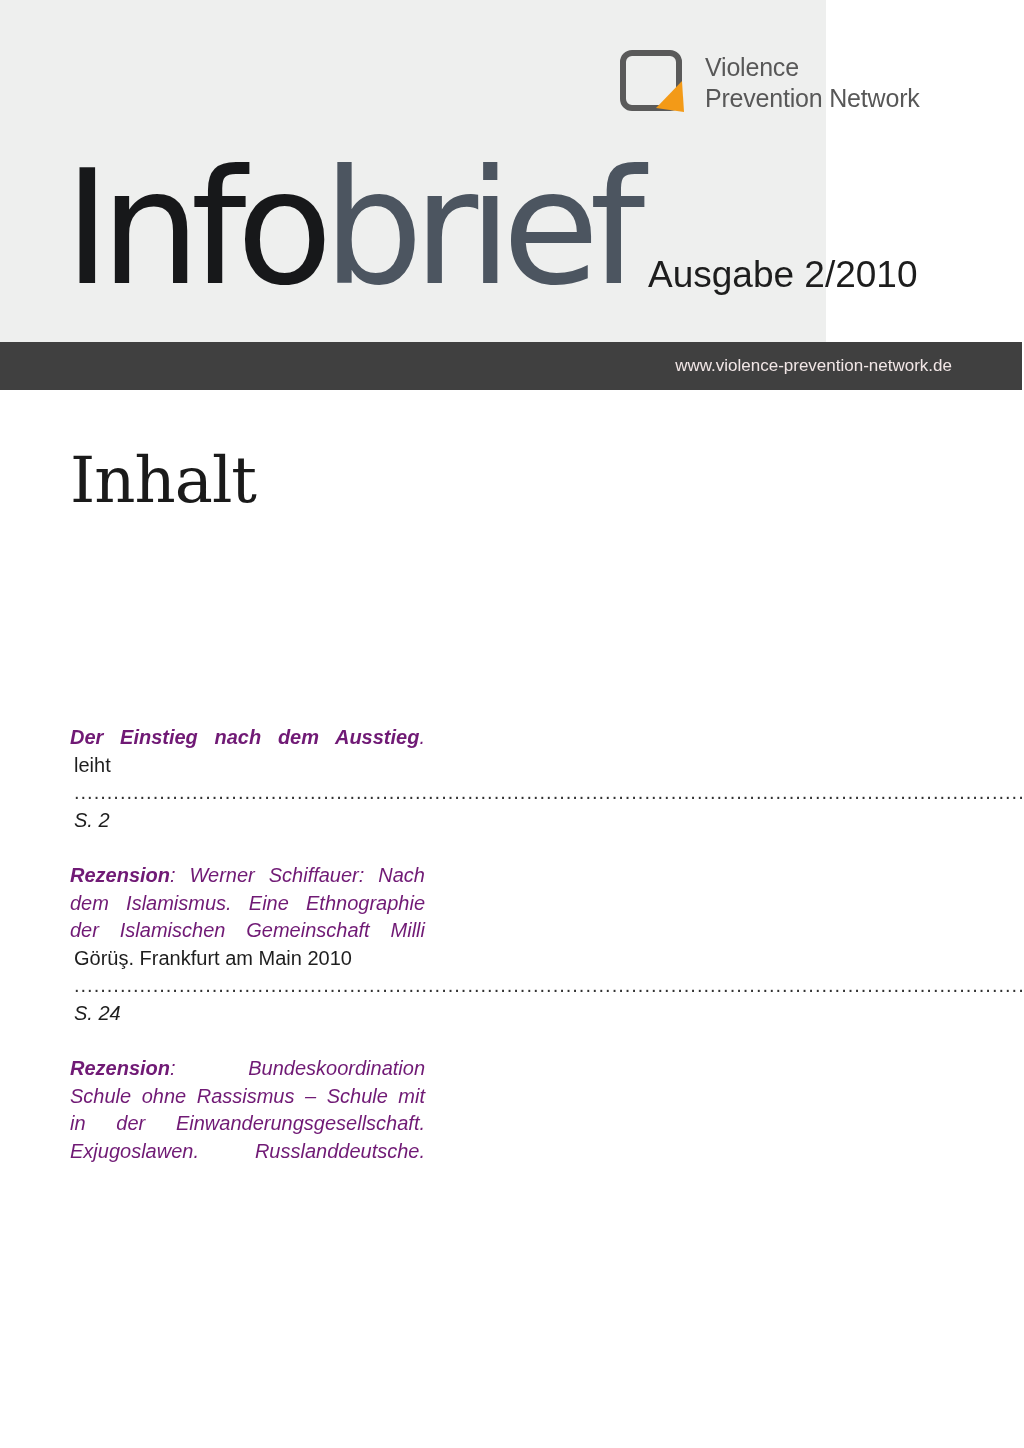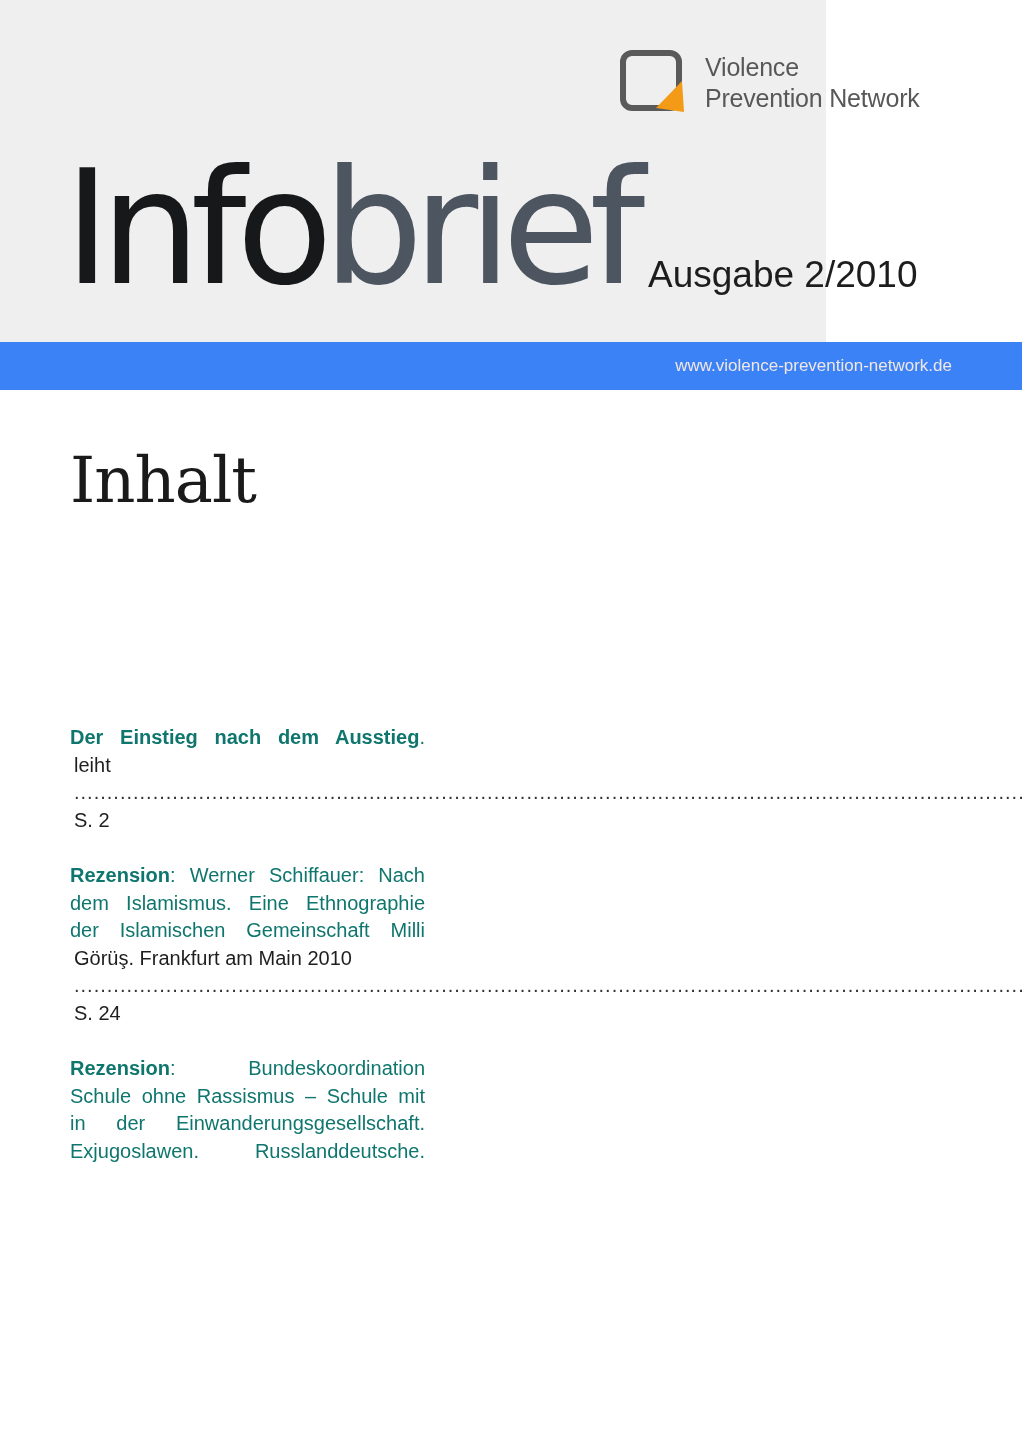--- a/index.html
+++ b/index.html
@@ -28,53 +28,53 @@
       white-space: nowrap; font-weight: normal;
     }
     .title .t1 { color: #17181a; }
     .title .t2 { color: #4c5560; }
     .issue {
       position: absolute; left: 648px; top: 253px;
       font-size: 37px; line-height: 44px; color: #1d1d1d; white-space: nowrap;
     }
     .band {
       position: absolute; left: 0; top: 342px; width: 1022px; height: 48px;
-      background: #3b82f6;
+      background: #404040;
     }
     .url {
       position: absolute; right: 70px; top: 12px;
       font-size: 17px; line-height: 24px; color: #f1e6e6; white-space: nowrap;
     }
     .toc-heading {
       position: absolute; left: 70px; top: 440px;
       font-family: "DejaVu Serif", serif; font-size: 64px; line-height: 80px;
       color: #1a1a1a; font-weight: normal; margin: 0; letter-spacing: -1px;
     }
     .toc {
       position: absolute; left: 70px; top: 724px; width: 760px;
     }
     .entry { margin-bottom: 28px; }
     .line {
-      font-size: 20px; line-height: 27.5px; color: #0f766e;
+      font-size: 20px; line-height: 27.5px; color: #701a75;
       width: 355px; text-align: justify; text-align-last: justify;
-      white-space: nowrap; display: block;
+      white-space: nowrap; display: block; font-style: italic;
     }
     .last {
       display: flex; align-items: baseline; width: 755px;
       font-size: 20px; line-height: 27.5px; color: #1e1e1e; flex-direction: column;
     }
     .last .txt { white-space: nowrap; }
     .last .dots {
       flex: 1; overflow: hidden; white-space: nowrap; margin: 0 4px;
       letter-spacing: 1px; color: #333;
     }
     .last .dots::before {
       content: "................................................................................................................................................................................................";
     }
-    .last .page { white-space: nowrap; }
+    .last .page { white-space: nowrap; font-style: italic; }
     b { font-weight: bold; }
   </style>
 </head>
 <body>
 
 <div class="header">
   <svg class="logo" viewBox="0 0 64 62" width="64" height="62">
     <rect x="3" y="3" width="56" height="55" rx="9" ry="9" fill="none" stroke="#5a5a5a" stroke-width="6"></rect>
     <polygon points="36,58 62,31 64,62" fill="#f39a17"></polygon>
   </svg>

